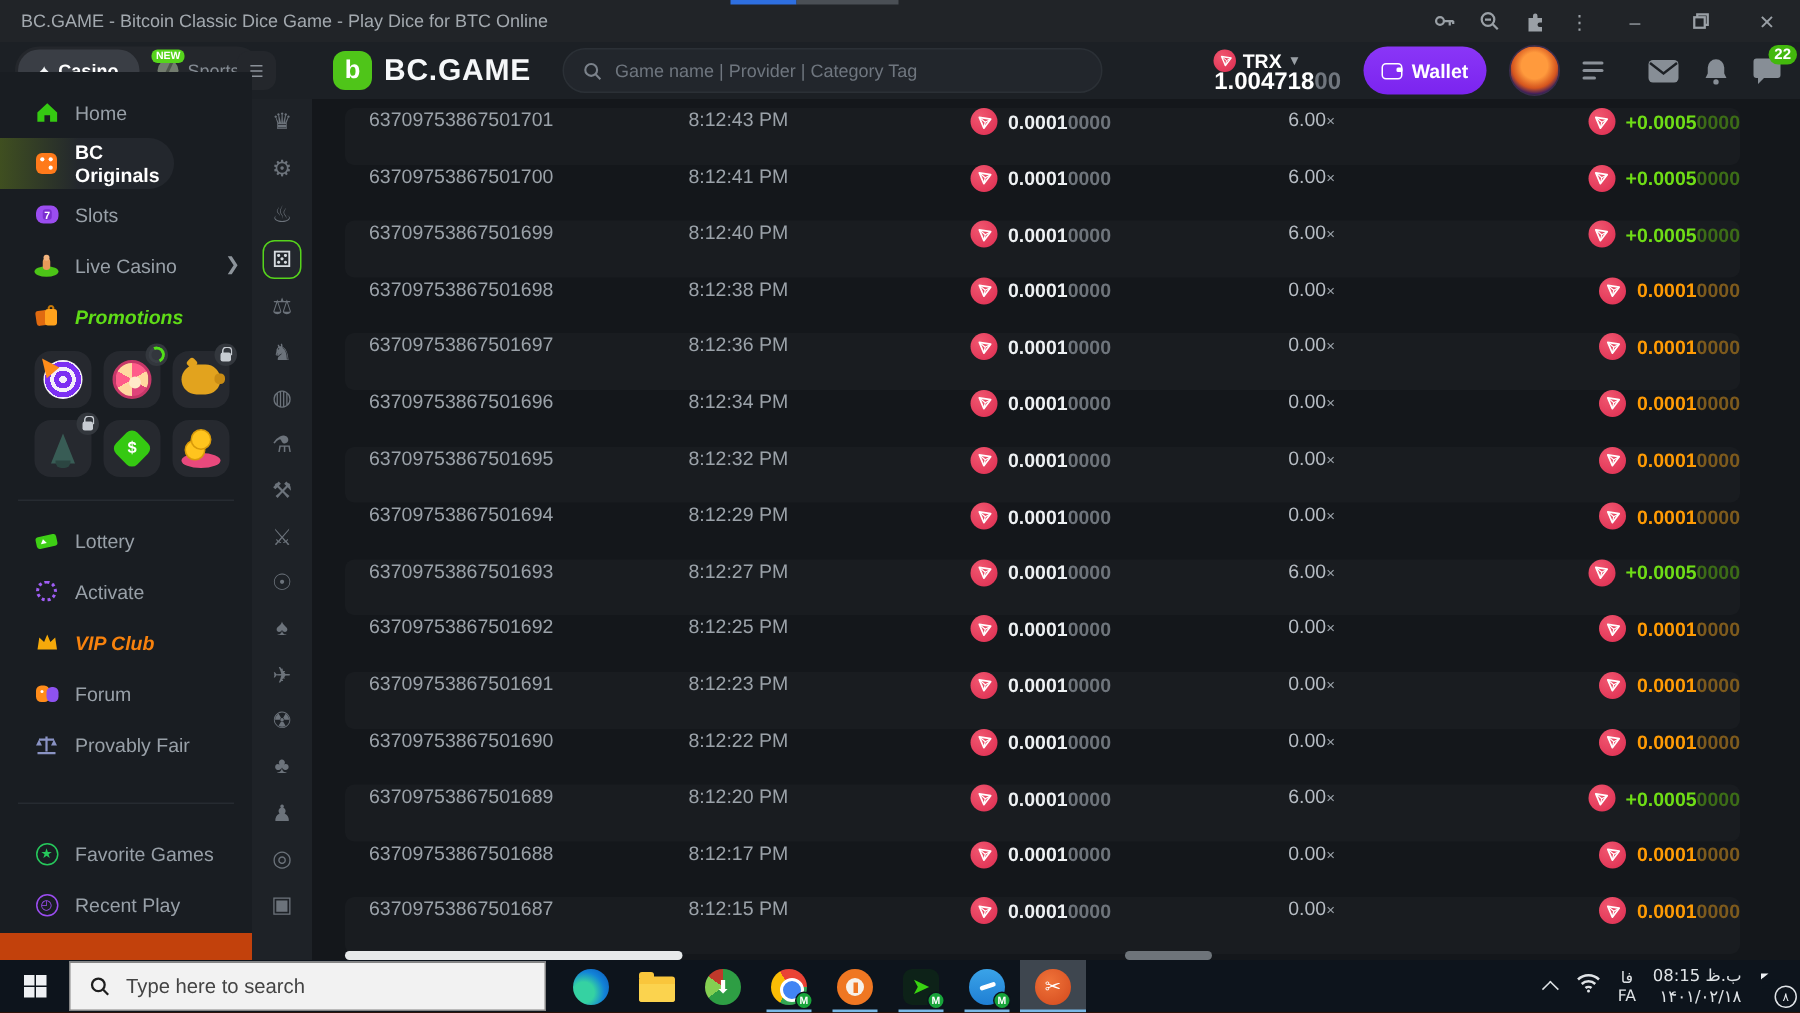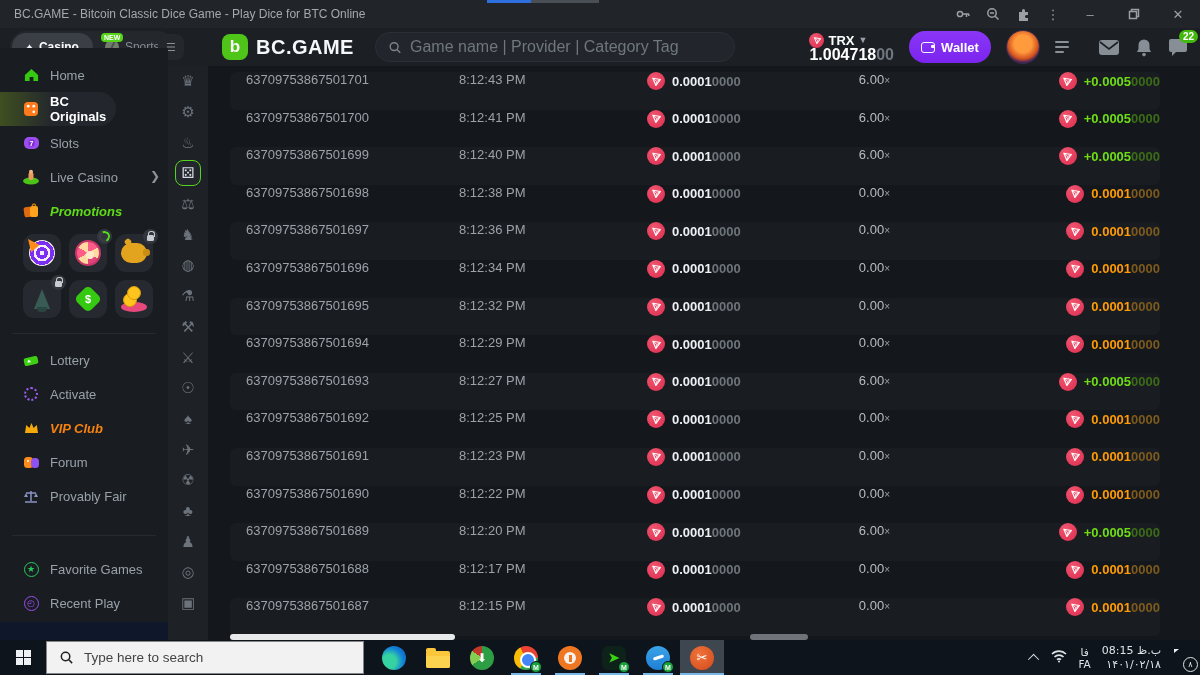--- a/index.html
+++ b/index.html
@@ -1,18 +1,18 @@
 <!DOCTYPE html>
 <html><head>
 <meta charset="utf-8">
 <style>
   * { margin:0; padding:0; box-sizing:border-box; }
   html,body { background:#000; }
   body { font-family:"Liberation Sans", sans-serif; }
-  .screen { position:relative; width:1200px; height:675px; background:#0f172a; overflow:hidden; }
+  .screen { position:relative; width:1200px; height:675px; background:#c2410c; overflow:hidden; }
 
   
   .titlebar { position:absolute; top:0; left:0; width:1200px; height:28px; background:#212428; display:flex; align-items:center; }
   .titlebar .title { color:#a3a9af; font-size:12px; padding-left:14px; }
   .tabstrip-blue { position:absolute; top:0; left:487px; width:44px; height:3px; background:#2e6fe0; }
   .tabstrip-gray { position:absolute; top:0; left:531px; width:68px; height:3px; background:#4a4f55; }
   .tb-icons { position:absolute; right:0; top:0; height:28px; display:flex; align-items:center; }
   .tb-ic { width:30px; height:28px; display:flex; align-items:center; justify-content:center; color:#9aa0a6; font-size:13px; }
   .tb-ic svg { stroke:#9aa0a6; fill:none; stroke-width:1.5; }
   .wc { width:44px; }
@@ -25,21 +25,21 @@
   .tg-sports { position:relative; display:flex; align-items:center; gap:6px; padding:0 12px; color:#848b93; font-size:12px; }
   .ball { width:14px; height:14px; border-radius:50%; background:#727c6e; position:relative; overflow:hidden; }
   .ball:before { content:""; position:absolute; left:6px; top:-2px; width:2px; height:18px; background:#4c544a; transform:rotate(25deg); }
   .new-badge { position:absolute; top:-7px; left:8px; background:#56d41c; color:#fff; font-size:7px; font-weight:bold; border-radius:4px; padding:1px 3px; }
   .collapse-btn { position:absolute; left:158px; width:26px; height:26px; border-radius:8px; background:#24272c; display:flex; align-items:center; justify-content:center; color:#8b9199; font-size:11px; letter-spacing:0; }
   .brand { position:absolute; left:222px; display:flex; align-items:center; gap:8px; }
   .brand-tile { width:26px; height:26px; border-radius:8px; background:#4fc519; color:#fff; font-weight:800; font-size:17px; display:flex; align-items:center; justify-content:center; }
   .brand-name { color:#f5f7f9; font-size:20px; font-weight:800; letter-spacing:.5px; }
   .search { position:absolute; left:375px; width:360px; height:30px; background:#22262c; border:1px solid #2b3036; border-radius:15px; display:flex; align-items:center; padding:0 12px; gap:8px; }
   .search svg { stroke:#7b828b; fill:none; stroke-width:1.6; }
-  .search input { background:transparent; border:none; outline:none; color:#aab0b8; font-size:16px; width:100%; font-family:"Liberation Sans",sans-serif; }
+  .search input { background:transparent; border:none; outline:none; color:#aab0b8; font-size:12px; width:100%; font-family:"Liberation Sans",sans-serif; }
   .search input::placeholder { color:#6f767f; }
   .hdr-right { position:absolute; right:12px; display:flex; align-items:center; gap:15px; }
   .trx { display:flex; flex-direction:column; line-height:13px; }
   .trx-top { display:flex; align-items:center; gap:4px; }
   .trx-label { color:#fff; font-size:13px; font-weight:bold; }
   .chev { color:#9aa0a6; font-size:9px; }
   .bal { font-size:16px; font-weight:bold; color:#fff; }
   .bal .dim { color:#70767e; }
   .coin { border-radius:50%; background:radial-gradient(circle at 35% 30%, #f0566f, #dd2c50); display:inline-flex; align-items:center; justify-content:center; flex:none; }
   .coin svg { width:72%; height:72%; }

